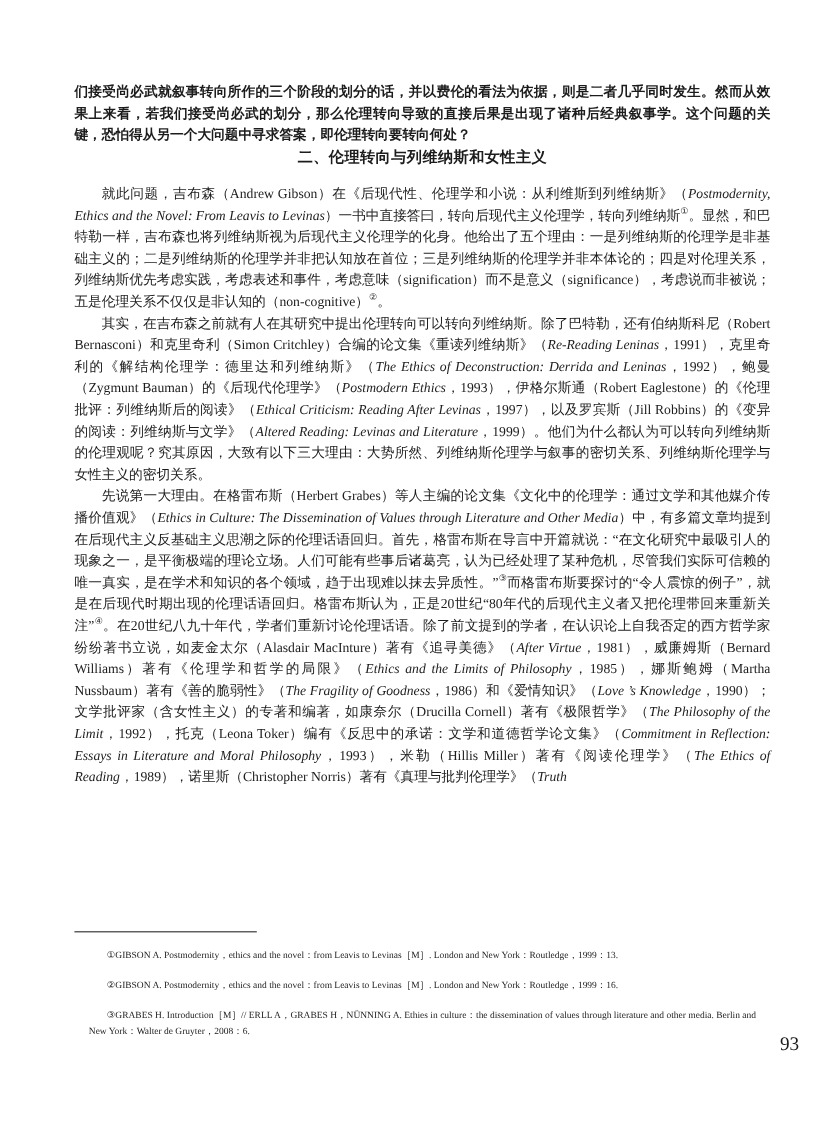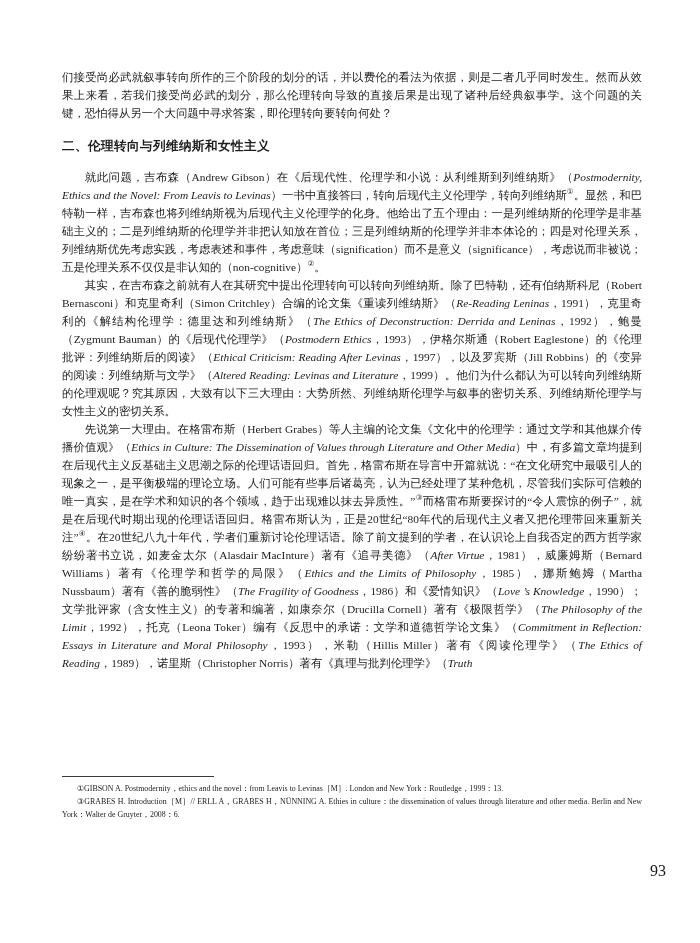--- a/index.html
+++ b/index.html
@@ -31,26 +31,27 @@
     color: #1c1c1c;
   }
   p.para {
     margin: 0;
     text-indent: 2em;
     text-align: justify;
     text-justify: inter-character;
   }
   p.para.noindent {
     text-indent: 0;
+    font-weight: bold;
   }
   .section-heading {
-    text-align: left;
+    text-align: center;
     font-weight: bold;
     font-size: 12.6px;
-    margin: 15px 0 13px 0;
+    margin: 0 0 13px 0;
     letter-spacing: 0.4px;
     font-family: "Liberation Sans", "DejaVu Sans", sans-serif;
   }
   .it {
     font-style: italic;
   }
   .sup {
     font-size: 7.6px;
     vertical-align: super;
     line-height: 0;
@@ -66,21 +67,21 @@
     height: 0;
     border-top: 0.9px solid #3a3a3a;
     margin: 0 0 5px 0;
   }
   .fn-item {
     font-size: 7.9px;
     line-height: 13.2px;
     text-align: justify;
     text-justify: inter-character;
     text-indent: 1.9em;
-    margin: 0;
+    margin: 12px;
     color: #222222;
   }
   .page-number {
     position: absolute;
     right: 34px;
     top: 862px;
     font-size: 16px;
     color: #1c1c1c;
     font-family: "Liberation Serif", "DejaVu Serif", serif;
   }
@@ -98,18 +99,19 @@
     <p class="para"><span>就此问题，吉布森（Andrew Gibson）在《后现代性、伦理学和小说：从利维斯到列维纳斯》（</span><span class="it">Postmodernity, Ethics and the Novel: From Leavis to Levinas</span><span>）一书中直接答曰，转向后现代主义伦理学，转向列维纳斯</span><span class="sup">①</span><span>。显然，和巴特勒一样，吉布森也将列维纳斯视为后现代主义伦理学的化身。他给出了五个理由：一是列维纳斯的伦理学是非基础主义的；二是列维纳斯的伦理学并非把认知放在首位；三是列维纳斯的伦理学并非本体论的；四是对伦理关系，列维纳斯优先考虑实践，考虑表述和事件，考虑意味（signification）而不是意义（significance），考虑说而非被说；五是伦理关系不仅仅是非认知的（non-cognitive）</span><span class="sup">②</span><span>。</span></p>
 
     <p class="para"><span>其实，在吉布森之前就有人在其研究中提出伦理转向可以转向列维纳斯。除了巴特勒，还有伯纳斯科尼（Robert Bernasconi）和克里奇利（Simon Critchley）合编的论文集《重读列维纳斯》（</span><span class="it">Re-Reading Leninas</span><span>，1991），克里奇利的《解结构伦理学：德里达和列维纳斯》（</span><span class="it">The Ethics of Deconstruction: Derrida and Leninas</span><span>，1992），鲍曼（Zygmunt Bauman）的《后现代伦理学》（</span><span class="it">Postmodern Ethics</span><span>，1993），伊格尔斯通（Robert Eaglestone）的《伦理批评：列维纳斯后的阅读》（</span><span class="it">Ethical Criticism: Reading After Levinas</span><span>，1997），以及罗宾斯（Jill Robbins）的《变异的阅读：列维纳斯与文学》（</span><span class="it">Altered Reading: Levinas and Literature</span><span>，1999）。他们为什么都认为可以转向列维纳斯的伦理观呢？究其原因，大致有以下三大理由：大势所然、列维纳斯伦理学与叙事的密切关系、列维纳斯伦理学与女性主义的密切关系。</span></p>
 
     <p class="para"><span>先说第一大理由。在格雷布斯（Herbert Grabes）等人主编的论文集《文化中的伦理学：通过文学和其他媒介传播价值观》（</span><span class="it">Ethics in Culture: The Dissemination of Values through Literature and Other Media</span><span>）中，有多篇文章均提到在后现代主义反基础主义思潮之际的伦理话语回归。首先，格雷布斯在导言中开篇就说：“在文化研究中最吸引人的现象之一，是平衡极端的理论立场。人们可能有些事后诸葛亮，认为已经处理了某种危机，尽管我们实际可信赖的唯一真实，是在学术和知识的各个领域，趋于出现难以抹去异质性。”</span><span class="sup">③</span><span>而格雷布斯要探讨的“令人震惊的例子”，就是在后现代时期出现的伦理话语回归。格雷布斯认为，正是20世纪“80年代的后现代主义者又把伦理带回来重新关注”</span><span class="sup">④</span><span>。在20世纪八九十年代，学者们重新讨论伦理话语。除了前文提到的学者，在认识论上自我否定的西方哲学家纷纷著书立说，如麦金太尔（Alasdair MacInture）著有《追寻美德》（</span><span class="it">After Virtue</span><span>，1981），威廉姆斯（Bernard Williams）著有《伦理学和哲学的局限》（</span><span class="it">Ethics and the Limits of Philosophy</span><span>，1985），娜斯鲍姆（Martha Nussbaum）著有《善的脆弱性》（</span><span class="it">The Fragility of Goodness</span><span>，1986）和《爱情知识》（</span><span class="it">Love ’s Knowledge</span><span>，1990）；文学批评家（含女性主义）的专著和编著，如康奈尔（Drucilla Cornell）著有《极限哲学》（</span><span class="it">The Philosophy of the Limit</span><span>，1992），托克（Leona Toker）编有《反思中的承诺：文学和道德哲学论文集》（</span><span class="it">Commitment in Reflection: Essays in Literature and Moral Philosophy</span><span>，1993），米勒（Hillis Miller）著有《阅读伦理学》（</span><span class="it">The Ethics of Reading</span><span>，1989），诺里斯（Christopher Norris）著有《真理与批判伦理学》（</span><span class="it">Truth</span></p>
   </div>
 
   <div class="footnotes">
     <div class="fn-rule"></div>
     <p class="fn-item"><span>①</span><span>GIBSON A. Postmodernity，ethics and the novel：from Leavis to Levinas［M］. London and New York：Routledge，1999：13.</span></p>
+    <p class="fn-item"><span>②</span><span>GIBSON A. Postmodernity，ethics and the novel：from Leavis to Levinas［M］. London and New York：Routledge，1999：16.</span></p>
     <p class="fn-item"><span>③</span><span>GRABES H. Introduction［M］// ERLL A，GRABES H，NÜNNING A. Ethies in culture：the dissemination of values through literature and other media. Berlin and New York：Walter de Gruyter，2008：6.</span></p>
   </div>
 
   <div class="page-number">93</div>
 
 </div>
 
 </body></html>

